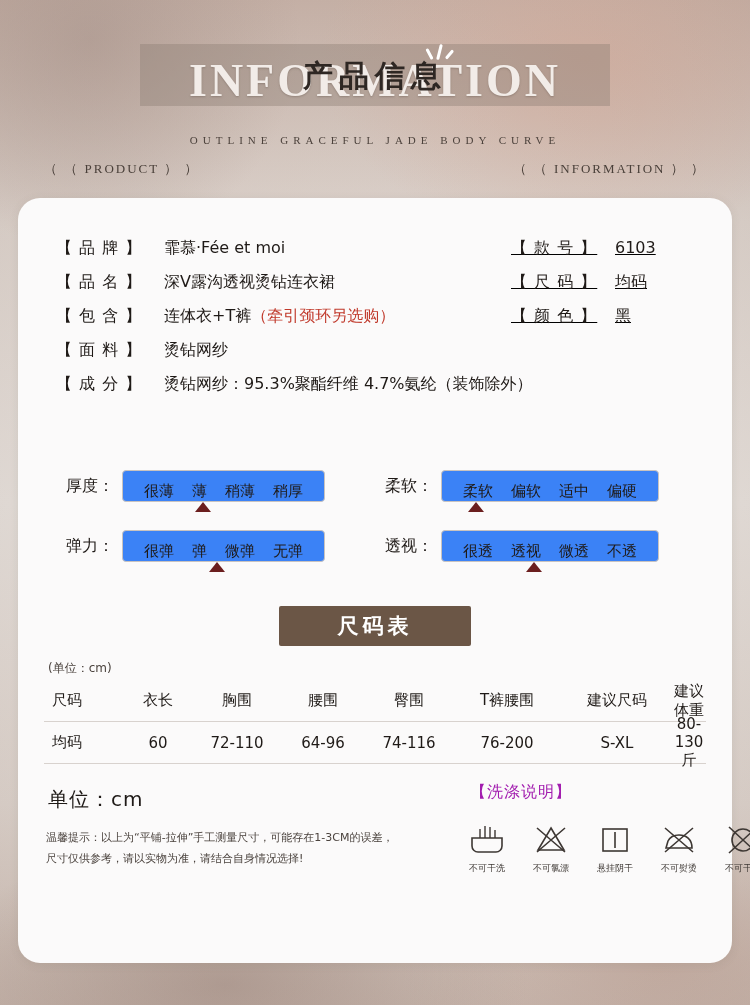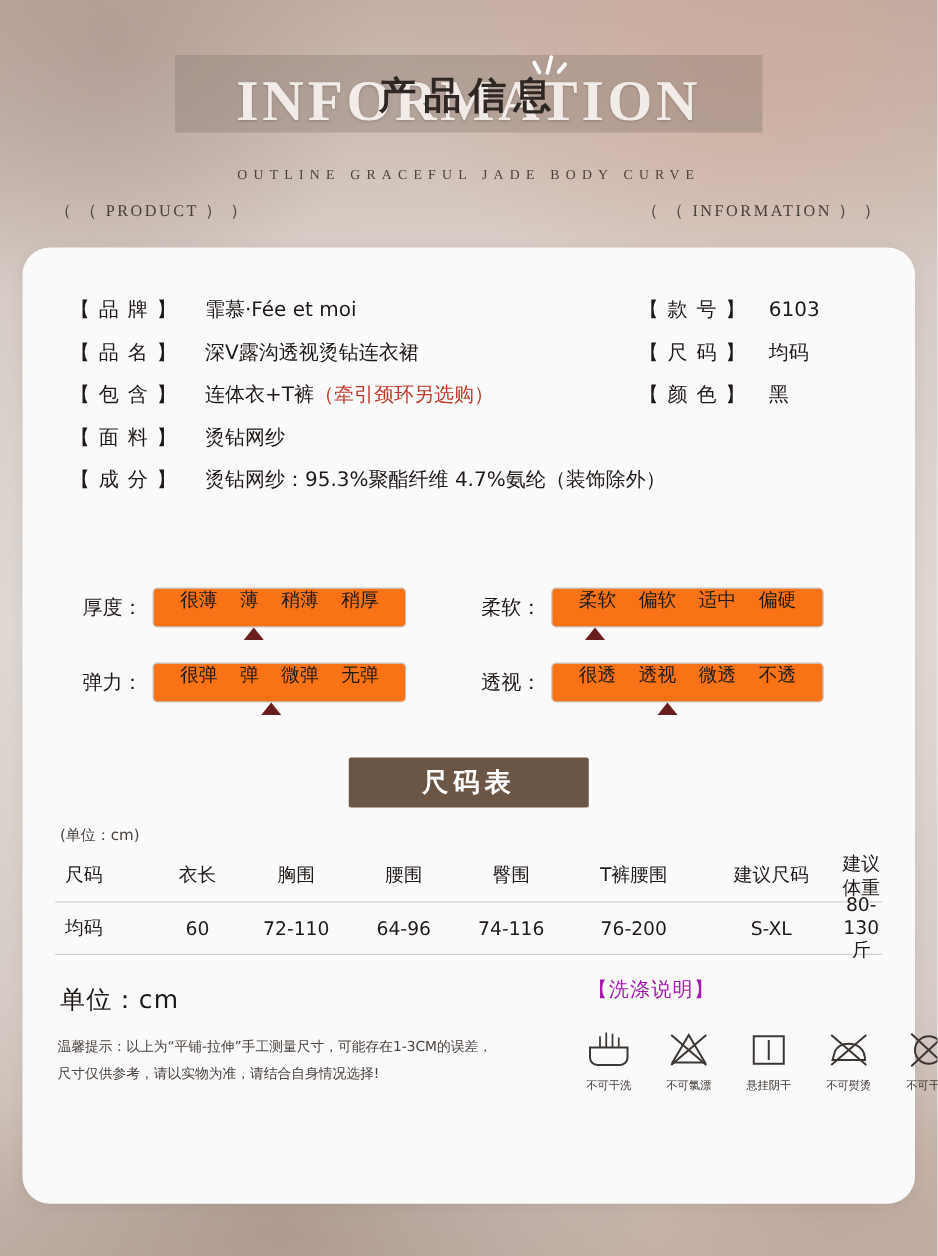--- a/index.html
+++ b/index.html
@@ -147,21 +147,21 @@
     width: 108px;
     flex: 0 0 108px;
   }
   .val {
     font-size: 16px;
     color: #1f1a17;
   }
   .val .note { color: #c0392b; }
   .info-col2 {
     position: absolute;
-    top: 0; left: 455px;
+    top: 0; left: 455px; text-decoration: underline;
   }
   .info-col2 .info-row { margin-bottom: 13px; }
   .info-col2 .lbl { width: 104px; flex: 0 0 104px; }
 
   
   .meters {
     position: absolute;
     top: 272px;
     left: 48px;
     right: 36px;
@@ -179,24 +179,24 @@
     color: #1f1a17;
     line-height: 32px;
     margin-right: 8px;
     white-space: nowrap;
   }
   .meter-box {
     border: 1px solid #c9c3bf;
     border-radius: 4px;
     height: 32px;
     display: flex;
-    align-items: flex-start;
+    align-items: flex-end;
     padding: 0 12px;
     position: relative;
-    background: #f97316;
+    background: #3b82f6;
   }
   .meter-box span {
     font-family: "DejaVu Sans", sans-serif;
     font-size: 15px;
     color: #1f1a17;
     padding: 0 9px;
     white-space: nowrap;
   }
   .marker {
     position: absolute;

